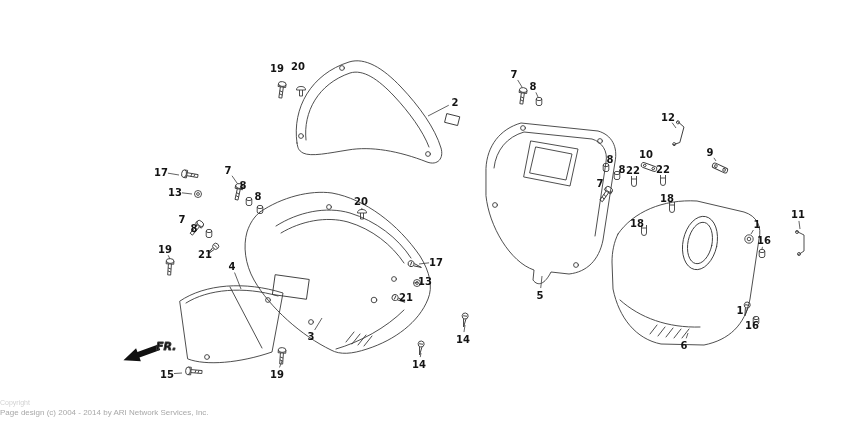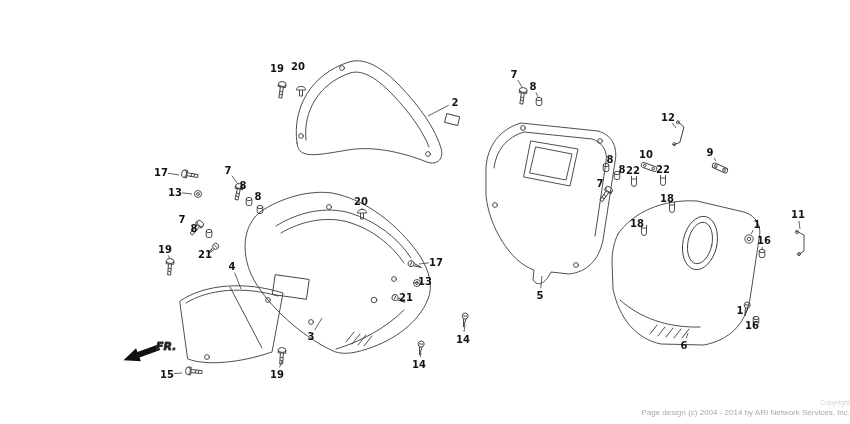--- a/index.html
+++ b/index.html
@@ -4,21 +4,21 @@
 <style>
   html,body{margin:0;padding:0;background:#ffffff;}
   .stage{
     position:relative;width:850px;height:424px;background:#ffffff;overflow:hidden;
     font-family:"Liberation Sans",sans-serif;
   }
   .stage svg{position:absolute;top:0;left:0;}
   .art{stroke:#3b3b3b;fill:none;stroke-width:0.9;stroke-linejoin:round;stroke-linecap:round;}
   .callout{font-family:"DejaVu Sans",sans-serif;font-weight:bold;font-size:10px;fill:#141414;}
   .fr-label{font-family:"DejaVu Sans",sans-serif;font-style:italic;font-weight:bold;font-size:11px;fill:#111;}
-  .footer{position:absolute;left:0;right:0;bottom:6px;text-align:right;line-height:1.25;}
+  .footer{position:absolute;left:0;right:0;bottom:6px;text-align:left;line-height:1.25;}
   .footer .l1{font-size:7px;color:#d2d2d2;}
   .footer .l2{font-size:8px;color:#a8a8a8;}
 </style>
 </head>
 <body>
 
 <div class="stage">
 
   <svg class="art" width="850" height="424" viewBox="0 0 850 424">
 

